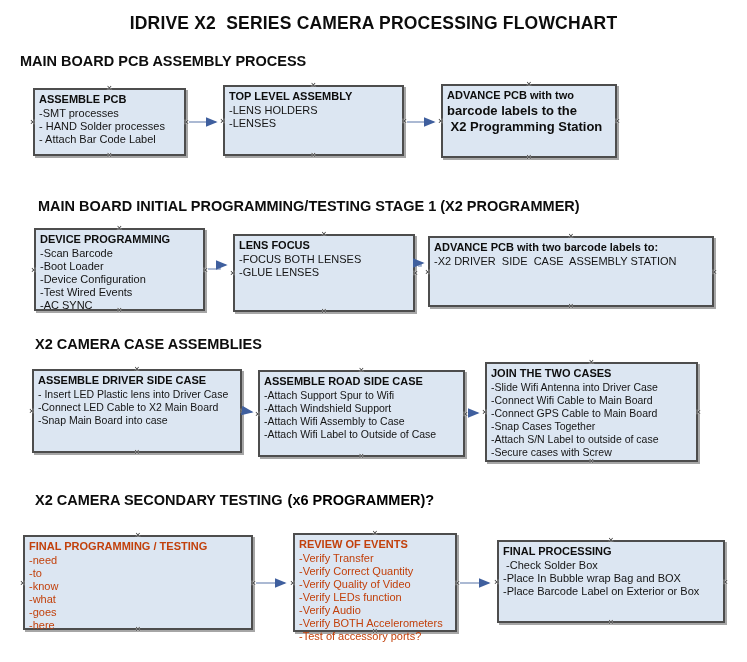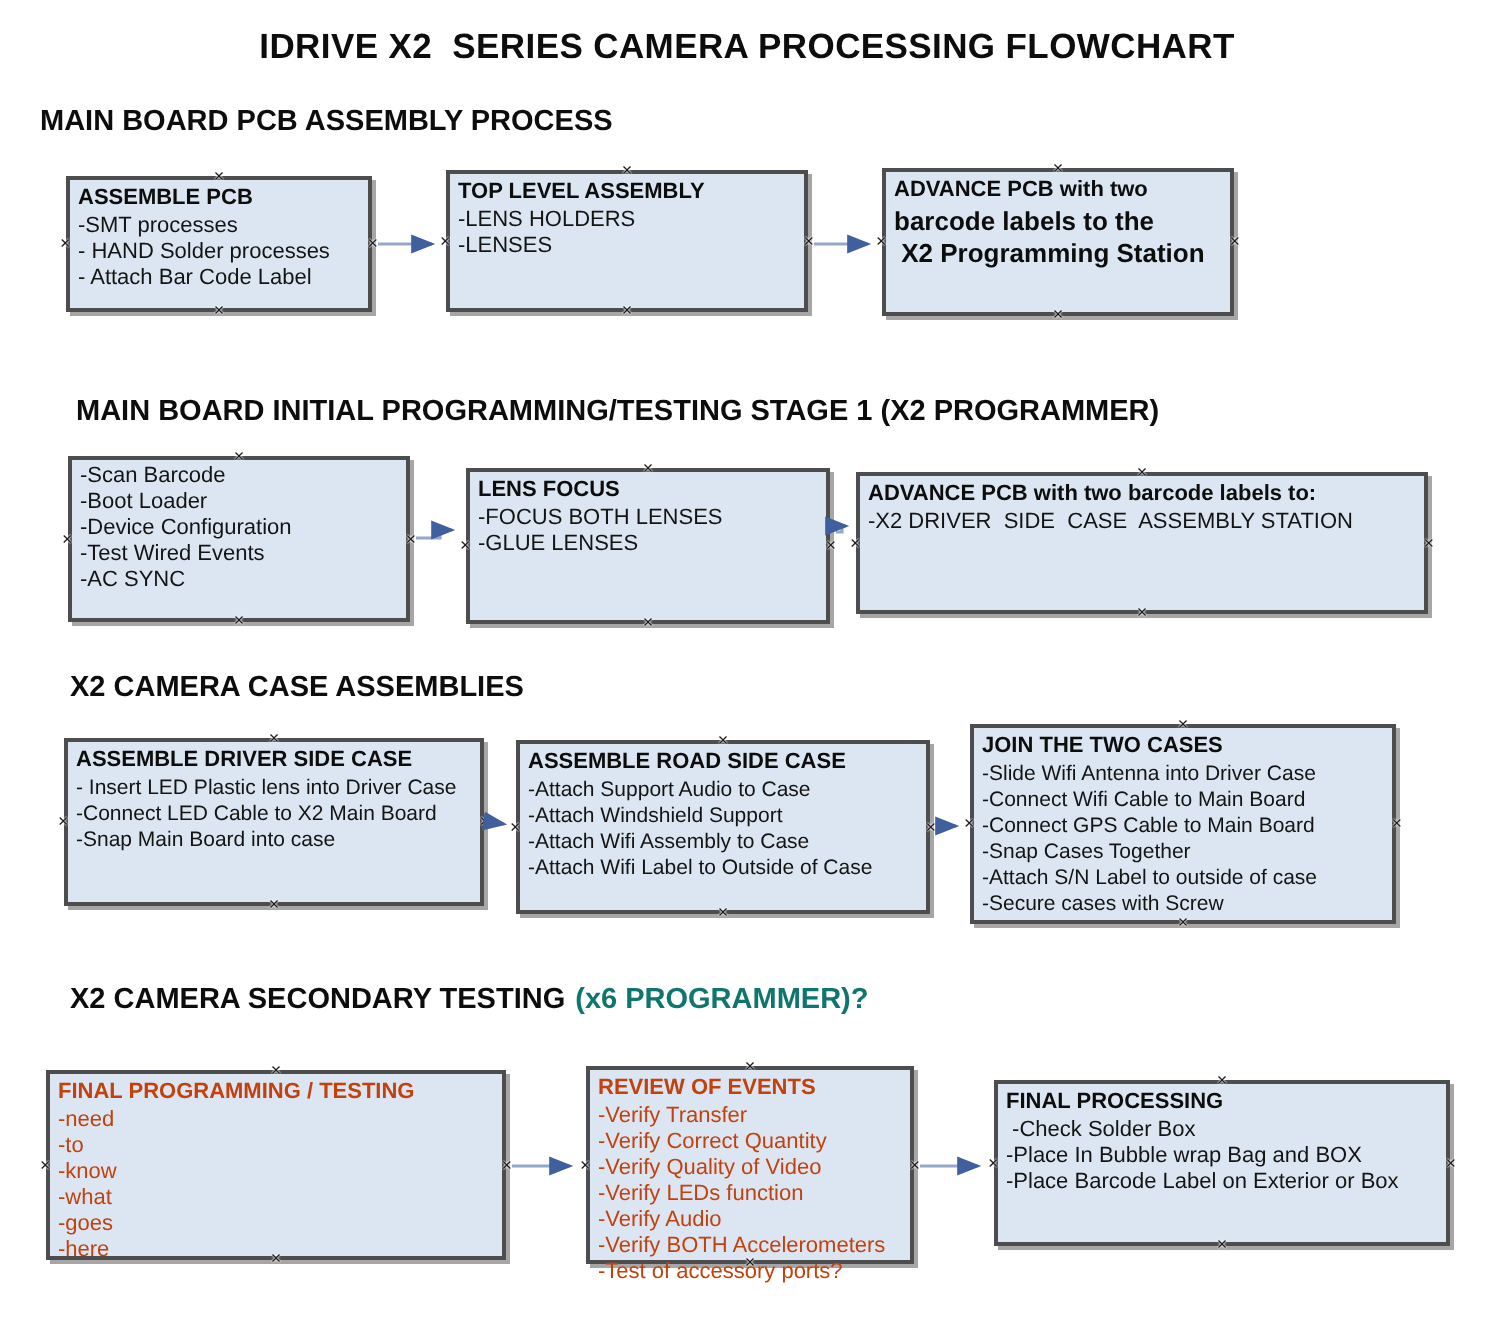--- a/index.html
+++ b/index.html
@@ -8,21 +8,21 @@
     font-family:"Liberation Sans",sans-serif;overflow:hidden;color:#111;
   }
   .chart-title{
     position:absolute;left:0;right:0;top:13px;text-align:center;
     font-size:17.5px;font-weight:bold;letter-spacing:.2px;color:#0d0d0d;
     white-space:pre;
   }
   .sec-header{
     position:absolute;font-size:14.5px;font-weight:bold;color:#0d0d0d;white-space:pre;
   }
-  .sec-header .red-part{color:#0f766e;margin-left:5px;}
+  .sec-header .red-part{color:#000000;margin-left:5px;}
   .fbox{
     position:absolute;box-sizing:border-box;background:#dce6f2;
     border:2px solid #4d4d4d;box-shadow:2px 2px 0 #a6a6a6;
     padding:2px 3px 0 4px;
   }
   .fbox-title{
     font-size:11px;font-weight:bold;line-height:15px;white-space:pre;color:#0d0d0d;
   }
   .fitem{
     font-size:11px;line-height:13px;white-space:pre;color:#141414;
@@ -84,20 +84,21 @@
       <div class="fitem">barcode labels to the</div>
       <div class="fitem"> X2 Programming Station</div>
     </div>
   <span class="cp cp-t">×</span>
   <span class="cp cp-b">×</span>
   <span class="cp cp-l">×</span>
   <span class="cp cp-r">×</span>
 </div>
 
 <div class="fbox" style="left:34px;top:228px;width:171px;height:83px;">
+  <div class="fbox-title">DEVICE PROGRAMMING</div>
   <div class="fbox-items">
       <div class="fitem">-Scan Barcode</div>
       <div class="fitem">-Boot Loader</div>
       <div class="fitem">-Device Configuration</div>
       <div class="fitem">-Test Wired Events</div>
       <div class="fitem">-AC SYNC</div>
     </div>
   <span class="cp cp-t">×</span>
   <span class="cp cp-b">×</span>
   <span class="cp cp-l">×</span>
@@ -136,21 +137,21 @@
     </div>
   <span class="cp cp-t">×</span>
   <span class="cp cp-b">×</span>
   <span class="cp cp-l">×</span>
   <span class="cp cp-r">×</span>
 </div>
 
 <div class="fbox tight" style="left:258px;top:370px;width:207px;height:87px;">
   <div class="fbox-title">ASSEMBLE ROAD SIDE CASE</div>
   <div class="fbox-items">
-      <div class="fitem">-Attach Support Audio to Case</div>
+      <div class="fitem">-Attach Support Spur to Wifi</div>
       <div class="fitem">-Attach Windshield Support</div>
       <div class="fitem">-Attach Wifi Assembly to Case</div>
       <div class="fitem">-Attach Wifi Label to Outside of Case</div>
     </div>
   <span class="cp cp-t">×</span>
   <span class="cp cp-b">×</span>
   <span class="cp cp-l">×</span>
   <span class="cp cp-r">×</span>
 </div>
 

